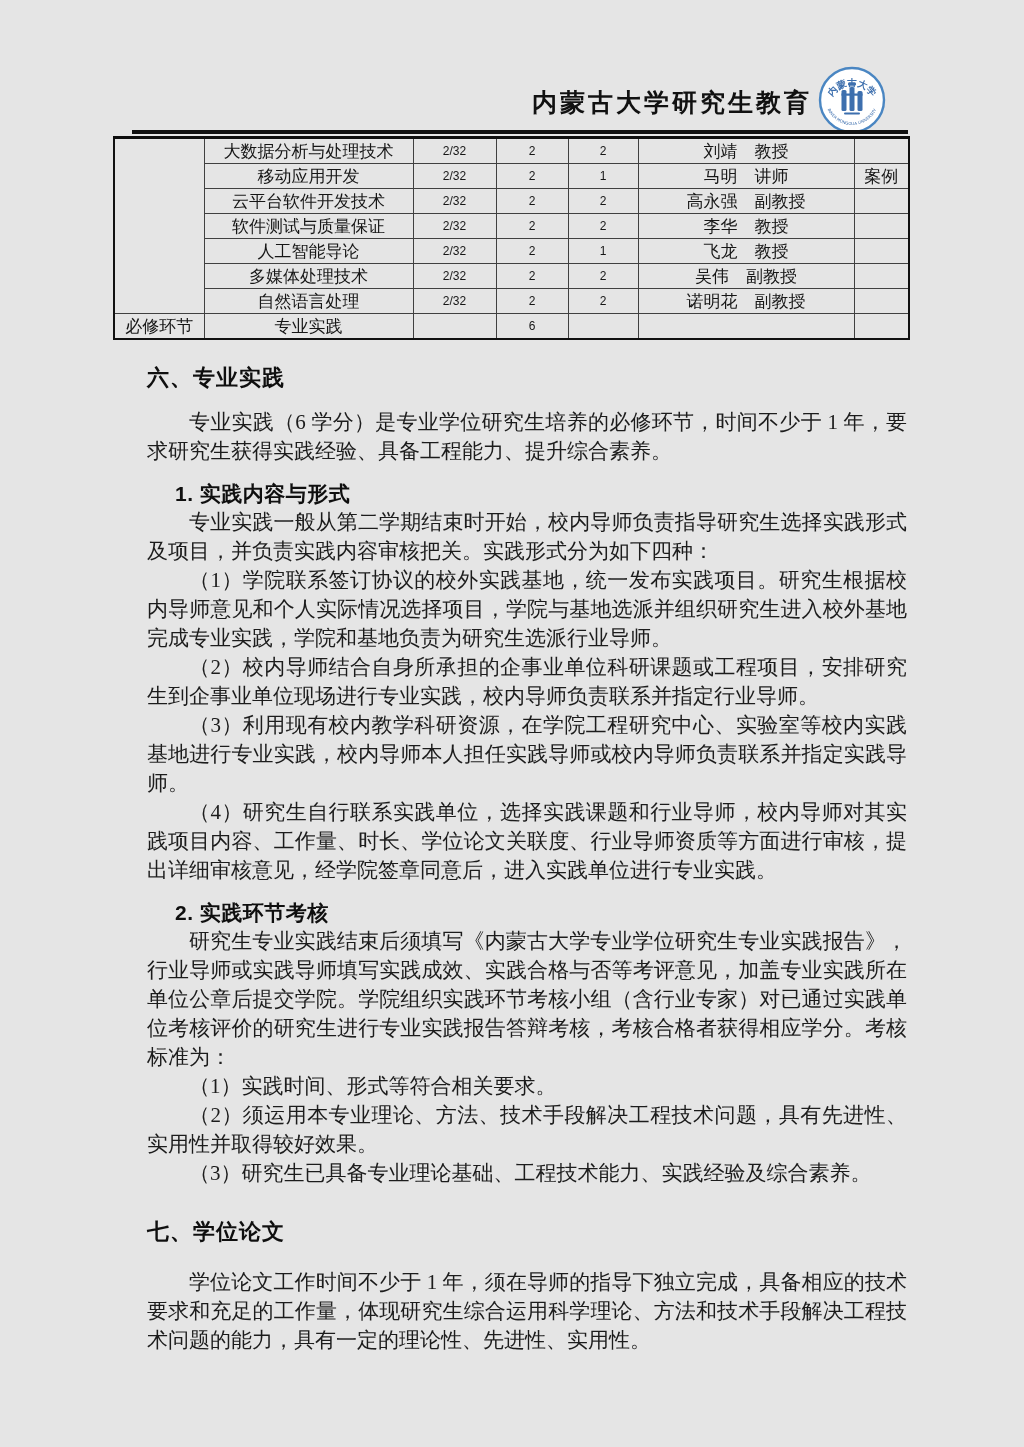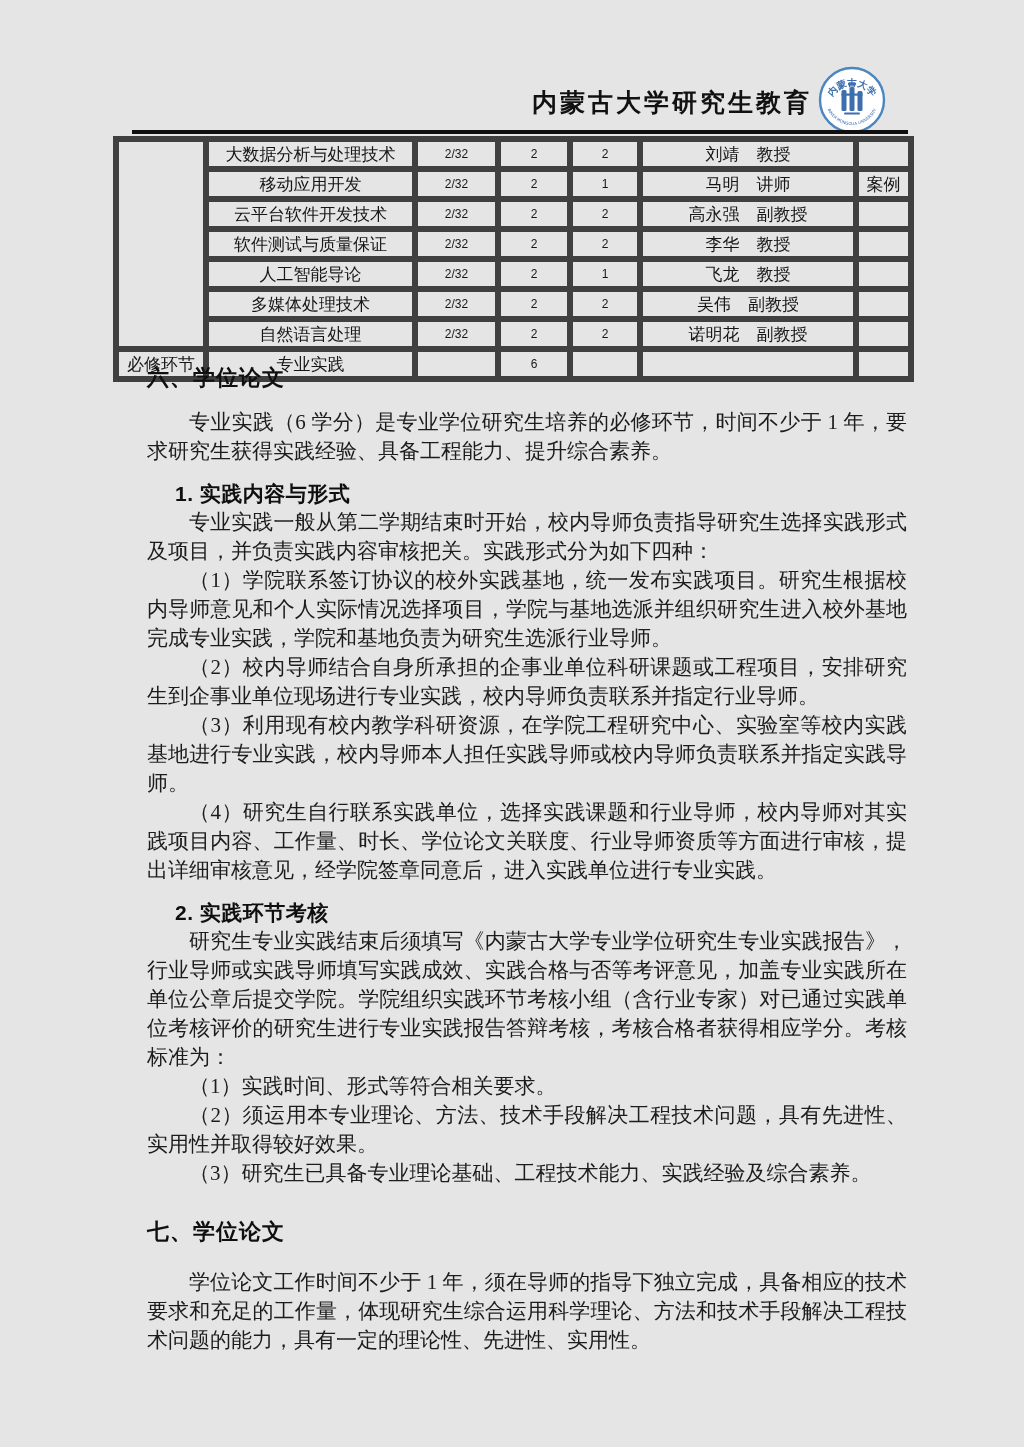--- a/index.html
+++ b/index.html
@@ -23,21 +23,21 @@
     background:#101010;
   }
 
   
   .course-table{
     position:absolute;left:113px;top:136px;
     border-collapse:collapse;table-layout:fixed;width:795px;
     font-size:17px;color:#161616;
   }
   .course-table td{
-    border:6px solid #404040;height:24px;padding:0 2px;
+    border:1px solid #404040;height:24px;padding:0 2px;
     text-align:center;vertical-align:middle;
     white-space:nowrap;overflow:hidden;
   }
   .course-table{border:2px solid #111;border-top:3px solid #0d0d0d;}
   .course-table td.num{font-family:"Liberation Sans","DejaVu Sans",sans-serif;font-size:12px;}
 
   
   .content{
     position:absolute;left:147px;top:364px;width:760px;
     font-size:21px;line-height:29px;text-align:justify;
@@ -162,21 +162,21 @@
           <td class="num"></td>
           <td class="num">6</td>
           <td class="num"></td>
           <td></td>
           <td></td>
         </tr>
       </tbody>
   </table>
 
   <div class="content" id="content-root">
-      <h2>六、学位论文</h2>
+      <h2>六、专业实践</h2>
       <p>专业实践（6 学分）是专业学位研究生培养的必修环节，时间不少于 1 年，要求研究生获得实践经验、具备工程能力、提升综合素养。</p>
       <h3>1. 实践内容与形式</h3>
       <p>专业实践一般从第二学期结束时开始，校内导师负责指导研究生选择实践形式及项目，并负责实践内容审核把关。实践形式分为如下四种：</p>
       <p>（1）学院联系签订协议的校外实践基地，统一发布实践项目。研究生根据校内导师意见和个人实际情况选择项目，学院与基地选派并组织研究生进入校外基地完成专业实践，学院和基地负责为研究生选派行业导师。</p>
       <p>（2）校内导师结合自身所承担的企事业单位科研课题或工程项目，安排研究生到企事业单位现场进行专业实践，校内导师负责联系并指定行业导师。</p>
       <p>（3）利用现有校内教学科研资源，在学院工程研究中心、实验室等校内实践基地进行专业实践，校内导师本人担任实践导师或校内导师负责联系并指定实践导师。</p>
       <p>（4）研究生自行联系实践单位，选择实践课题和行业导师，校内导师对其实践项目内容、工作量、时长、学位论文关联度、行业导师资质等方面进行审核，提出详细审核意见，经学院签章同意后，进入实践单位进行专业实践。</p>
       <h3>2. 实践环节考核</h3>
       <p>研究生专业实践结束后须填写《内蒙古大学专业学位研究生专业实践报告》，行业导师或实践导师填写实践成效、实践合格与否等考评意见，加盖专业实践所在单位公章后提交学院。学院组织实践环节考核小组（含行业专家）对已通过实践单位考核评价的研究生进行专业实践报告答辩考核，考核合格者获得相应学分。考核标准为：</p>
       <p>（1）实践时间、形式等符合相关要求。</p>

